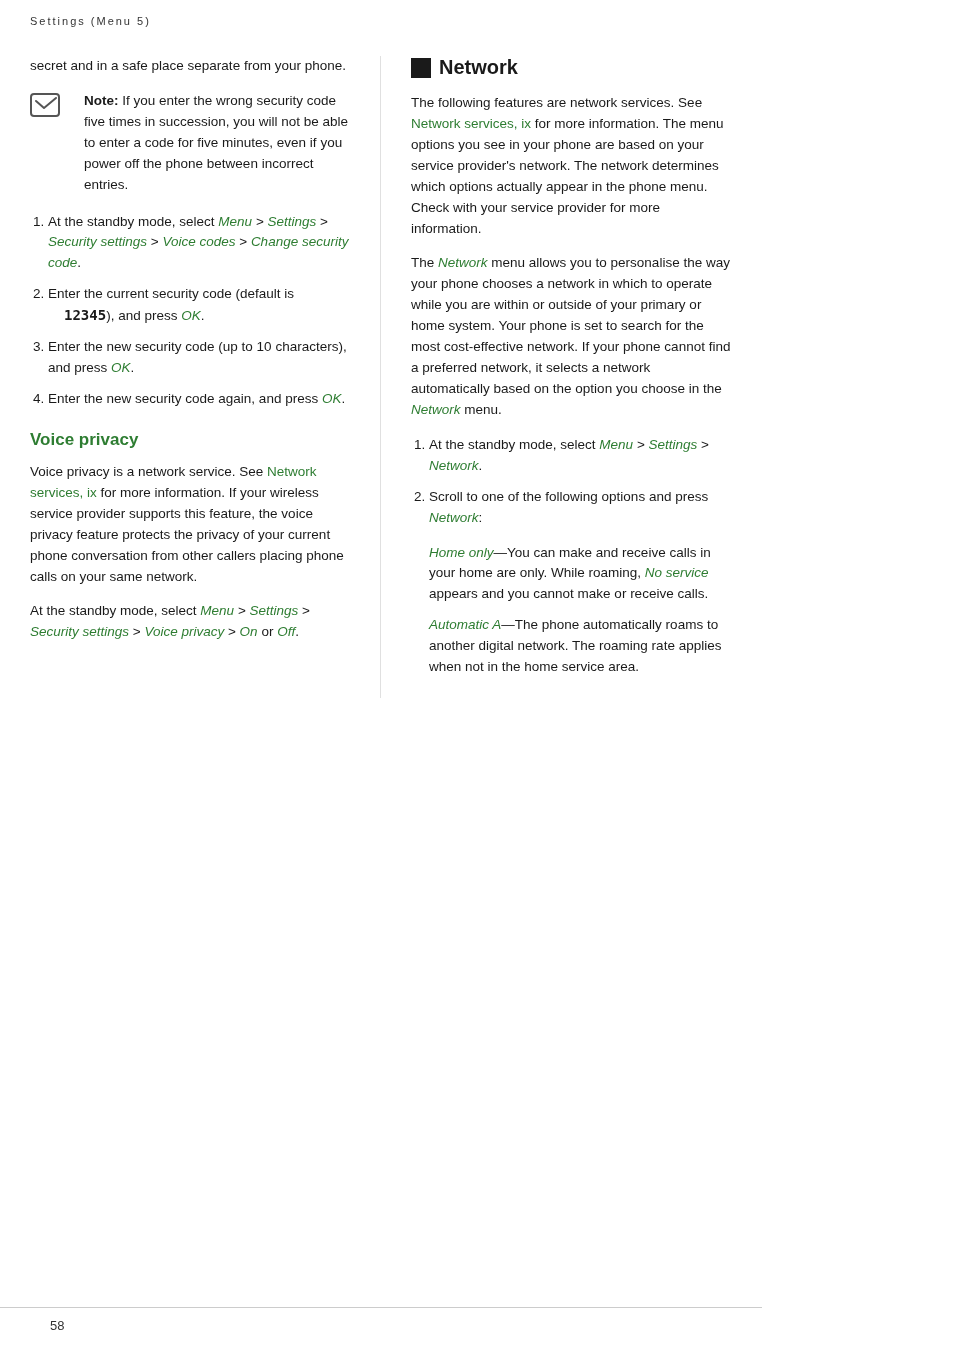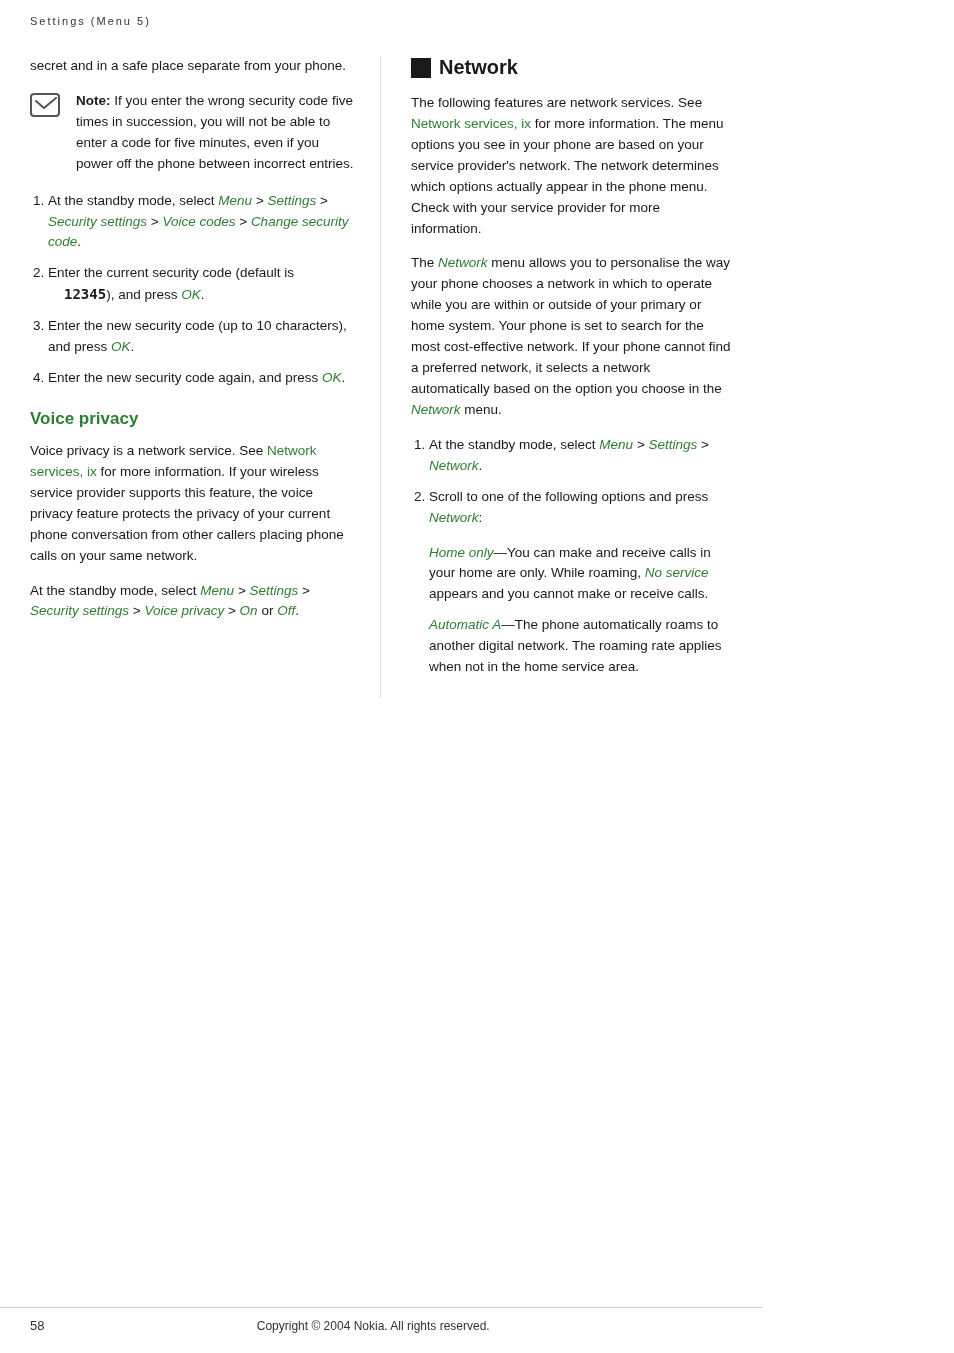--- a/index.html
+++ b/index.html
@@ -56,21 +56,21 @@
     .section-intro {
       font-size: 13.5px;
       line-height: 1.55;
       color: #1a1a1a;
       margin-bottom: 14px;
     }
 
     .note-box {
       display: flex;
       align-items: flex-start;
-      gap: 14px;
+      gap: 22px;
       margin-bottom: 16px;
     }
 
     .note-icon {
       width: 32px;
       height: 26px;
       flex-shrink: 0;
       margin-top: 2px;
     }
 
@@ -148,20 +148,21 @@
       justify-content: space-between;
       align-items: center;
       padding: 0 30px;
       border-top: 1px solid #ccc;
       padding-top: 10px;
     }
 
     .footer-page-num {
       font-size: 13px;
       color: #333;
+      margin-left: 20px;
     }
 
     .footer-copyright {
       font-size: 12px;
       color: #333;
       text-align: center;
       flex: 1;
     }
 
     .para-body {
@@ -264,17 +265,16 @@
           </p>
         </li>
       </ol>
 
     </div>
 
   </div>
 
   <div class="footer">
     <span class="footer-page-num">58</span>
-    <span class="footer-copyright">Copyright © 2004 Nokia. All rights reserved.</span>
     <span style="width:30px;"></span>
   </div>
 
 </div>
 
 </body></html>

